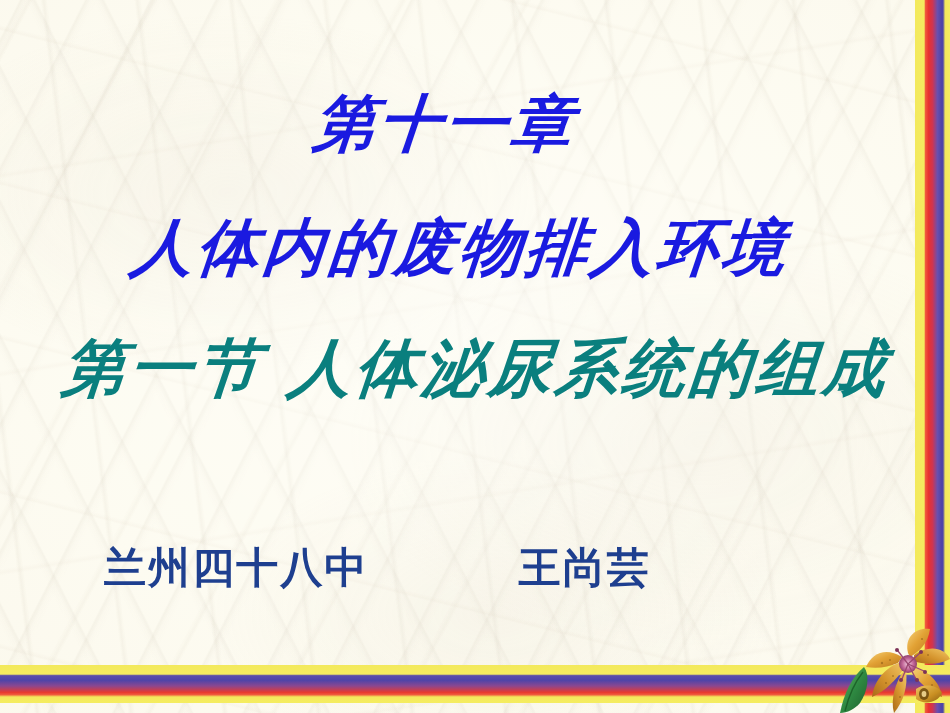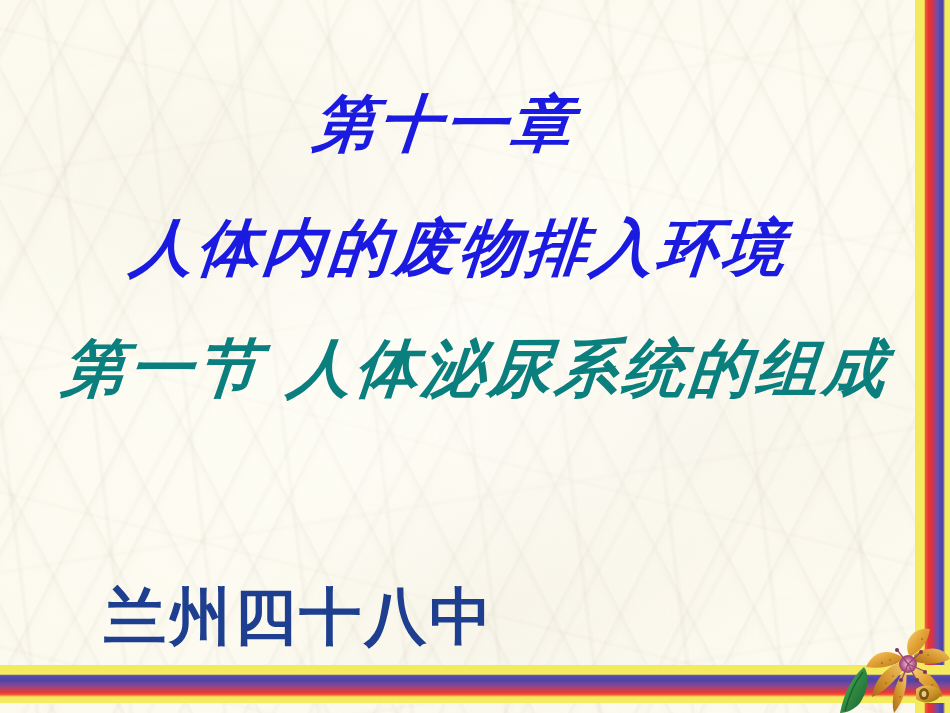--- a/index.html
+++ b/index.html
@@ -172,26 +172,26 @@
   .line-3 {
     top: 326px;
     left: 44px;
     width: 864px;
     text-align: center;
     font-size: 63px;
     color: #0a7f7e;
   }
   .credit-row {
     position: absolute;
-    top: 575px;
+    top: 540px;
     left: 104px;
     width: 720px;
     display: flex;
     align-items: flex-end;
-    font-size: 62px;
+    font-size: 42px;
     font-weight: bold;
     color: #1e3f8f;
     letter-spacing: 0.05em;
     font-family: "DejaVu Sans", "Liberation Sans", sans-serif;
   }
   .credit-school { margin-right: 150px; }
 </style>
 </head>
 <body>
 
@@ -206,20 +206,21 @@
   <div class="title-block">
 
     <div class="line line-1 brush">第十一章</div>
 
     <div class="line line-2 brush">人体内的废物排入环境</div>
 
     <div class="line line-3 brush">第一节 人体泌尿系统的组成</div>
 
     <div class="credit-row">
       <span class="credit-school">兰州四十八中</span>
+      <span class="credit-author">王尚芸</span>
     </div>
 
   </div>
 
   <div class="border-right"></div>
   <div class="border-bottom"></div>
 
   <svg class="lily-art" viewBox="0 0 112 86">
     <defs>
       <linearGradient id="petalA" x1="0" y1="0" x2="1" y2="1">

